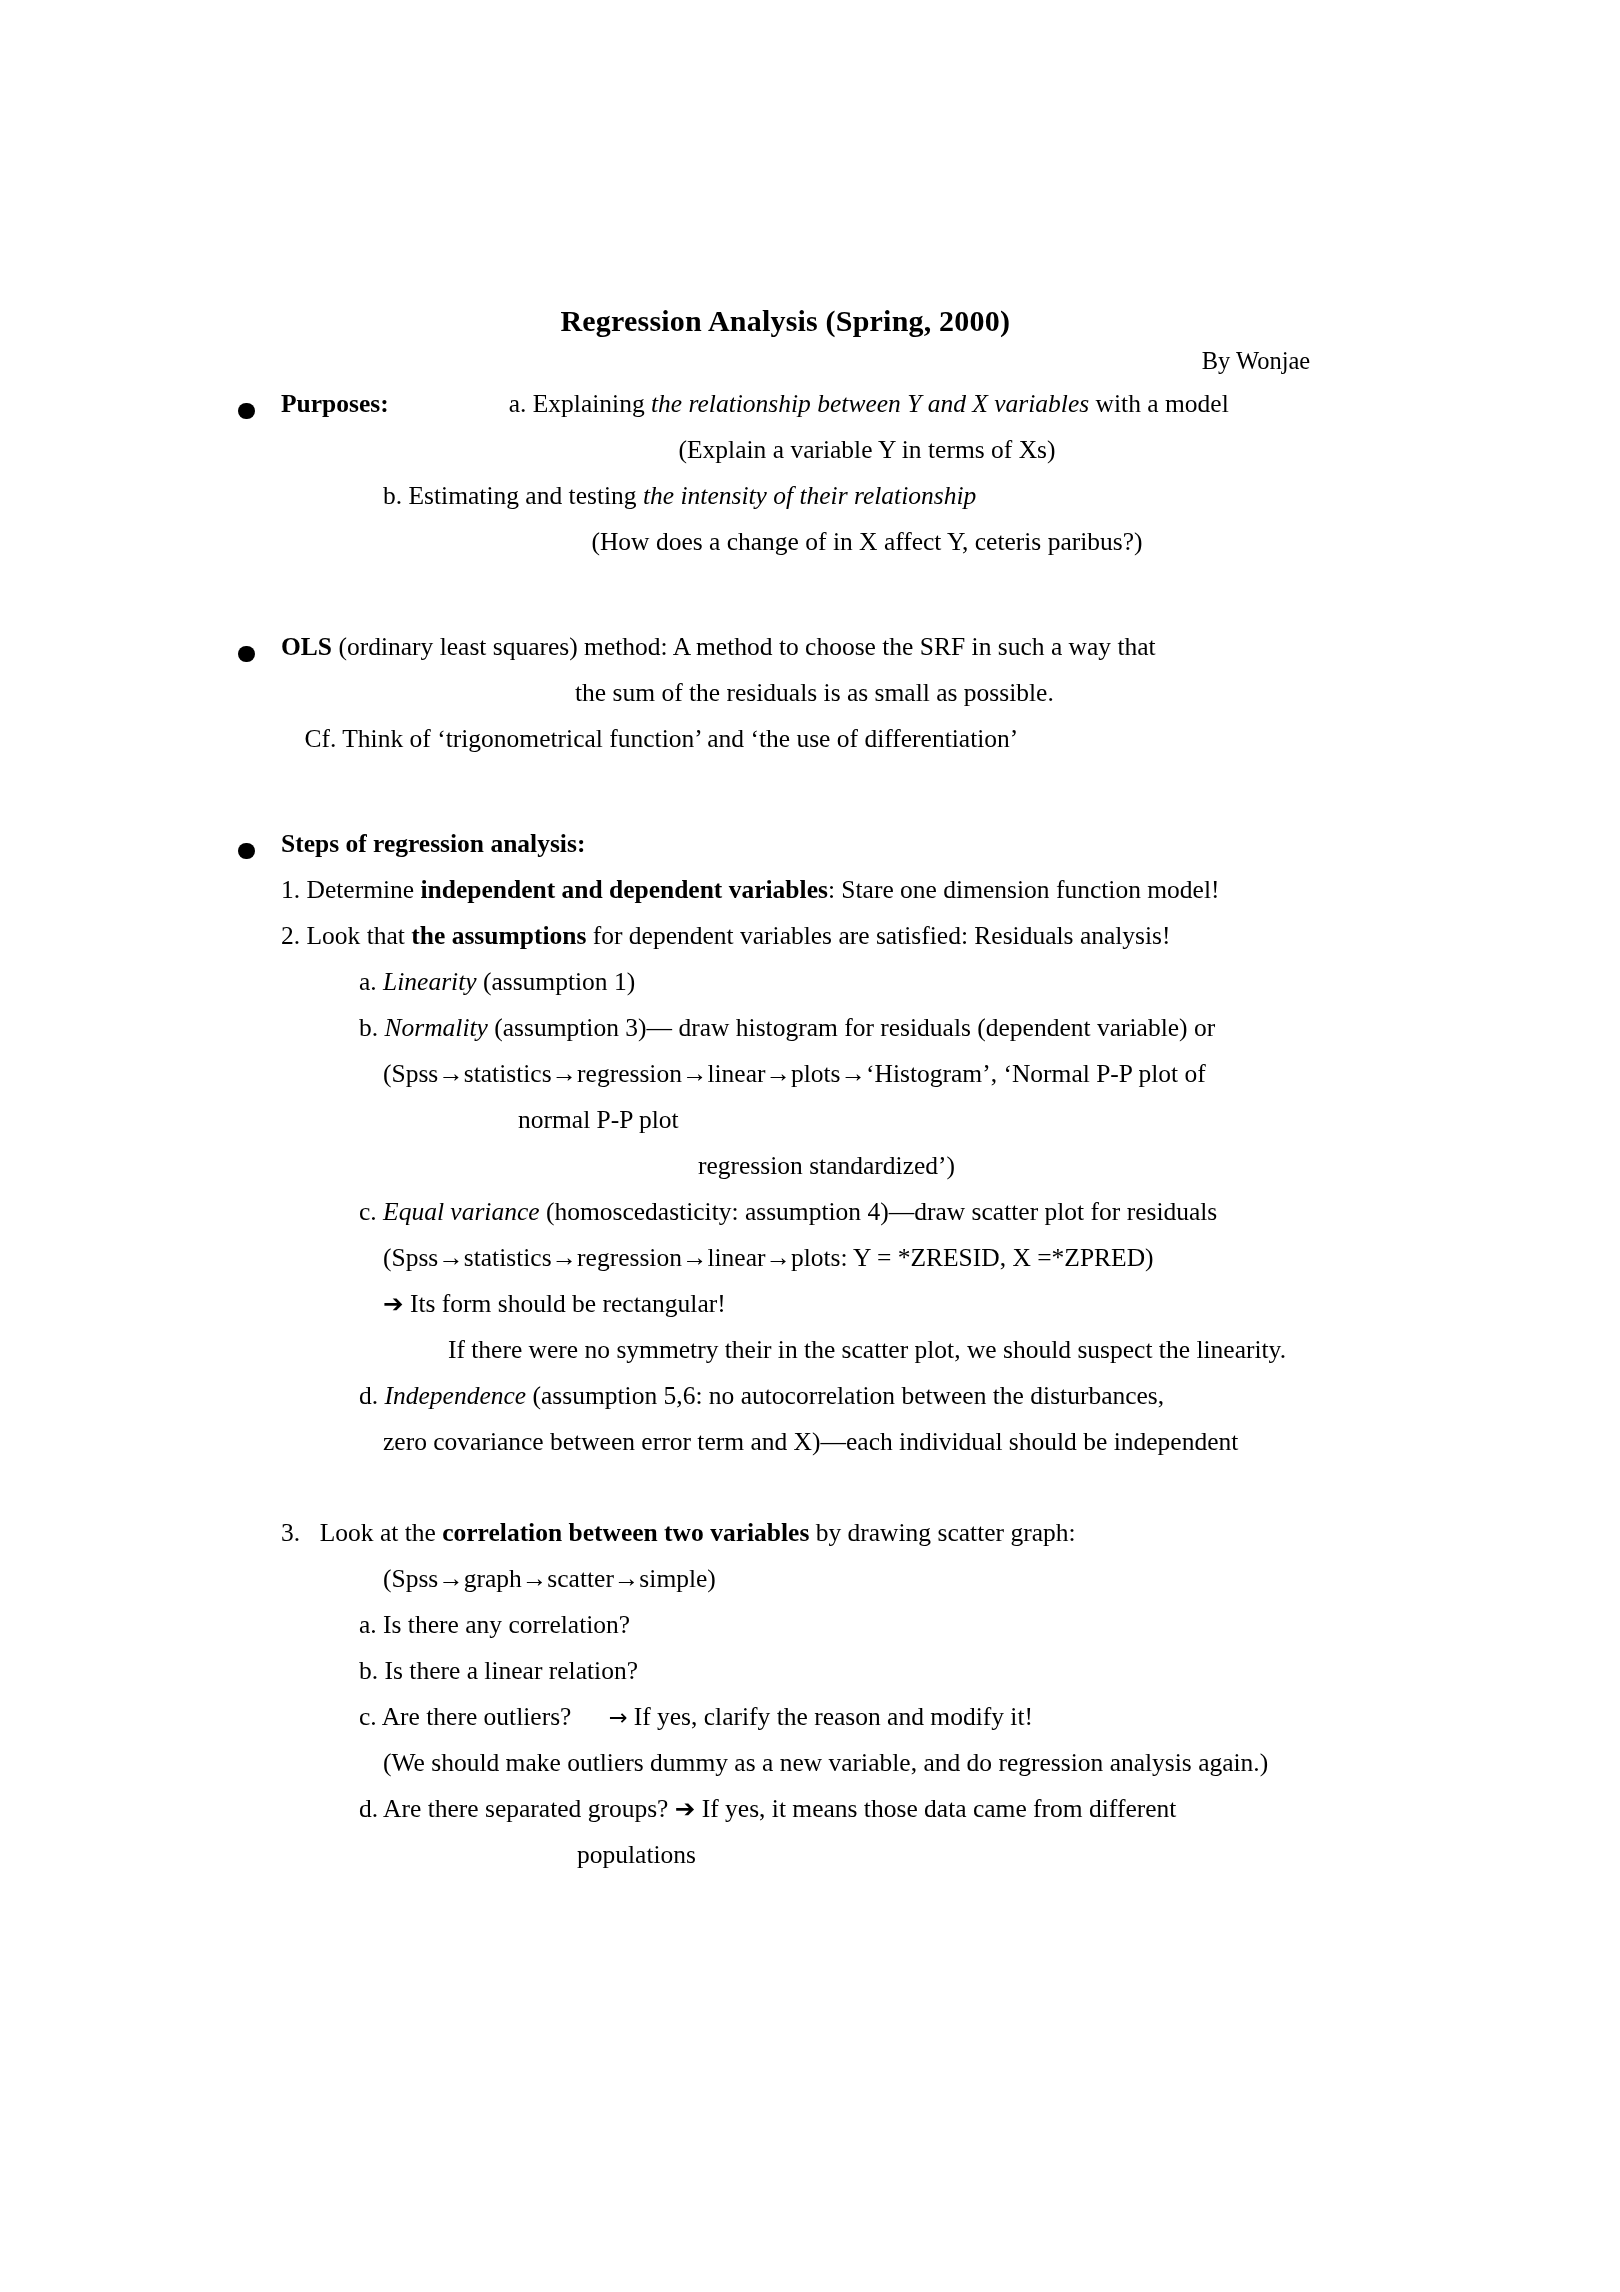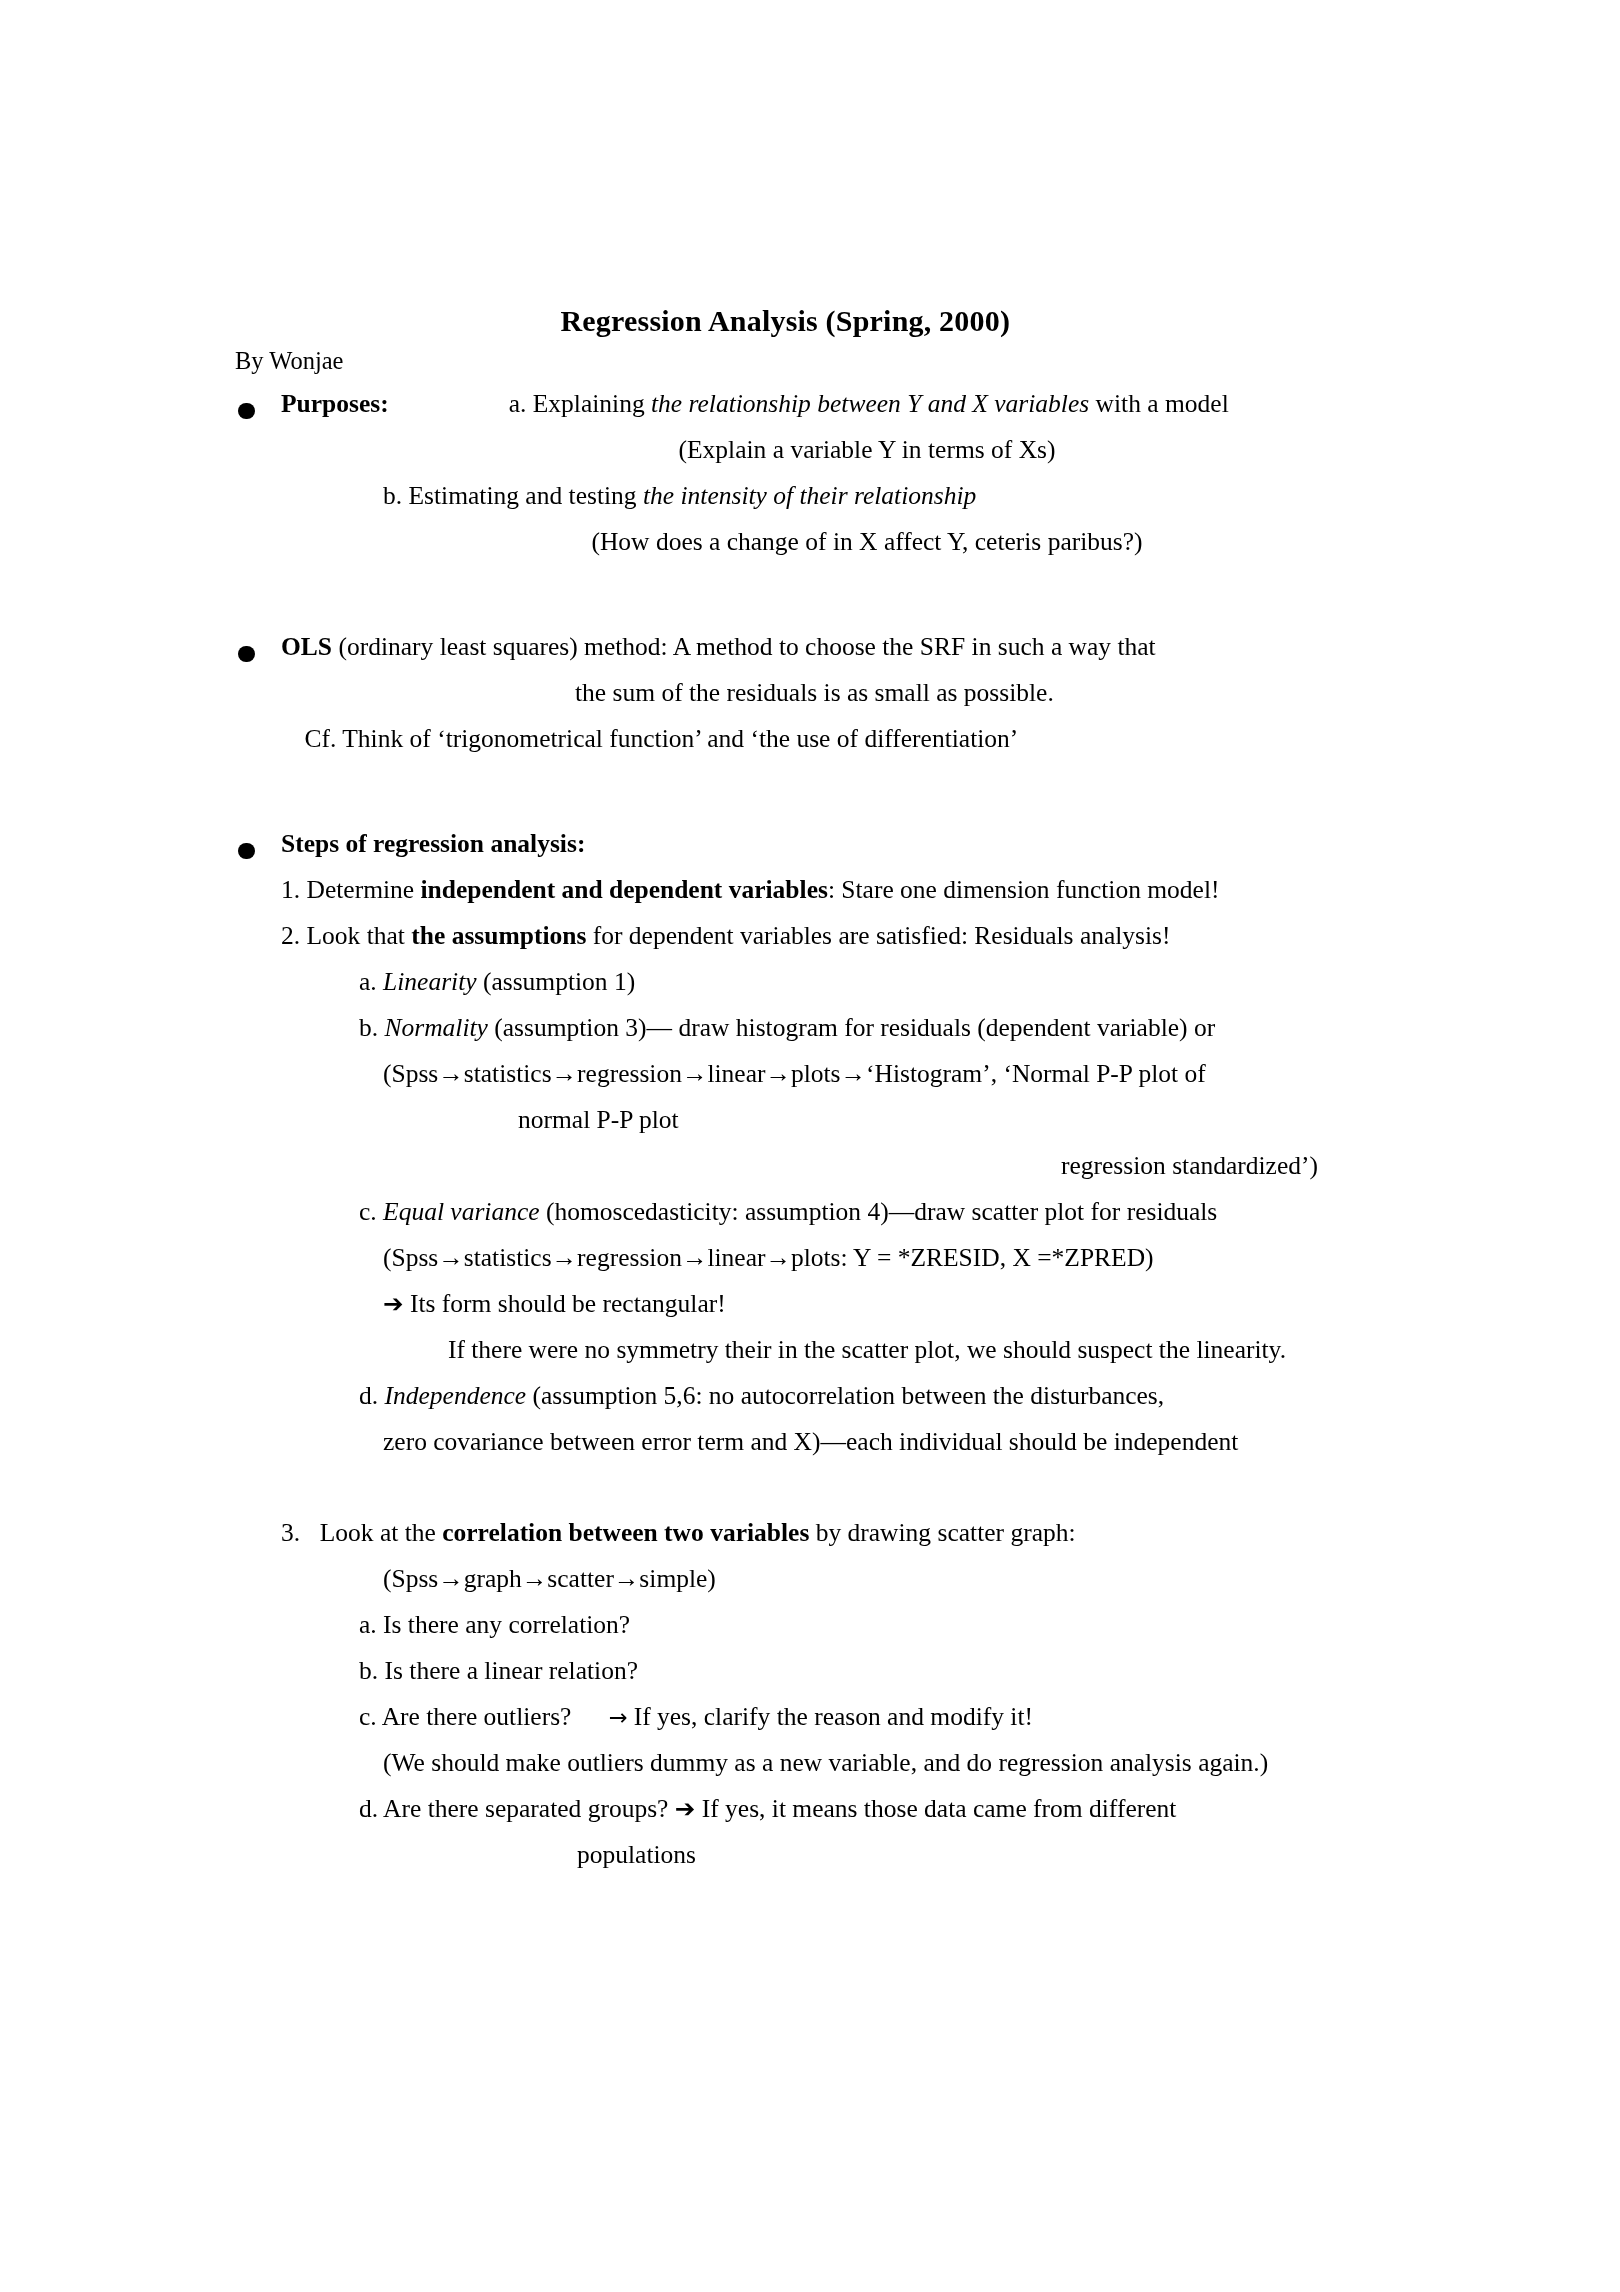--- a/index.html
+++ b/index.html
@@ -37,20 +37,21 @@
     text-align: center;
     font-weight: bold;
     font-size: 30px;
     letter-spacing: 0.2px;
     line-height: 1.25;
     margin: 0 0 5.9px 0;
     padding-left: 17.6px;
   }
 
   .byline {
+    text-align: right;
     font-size: 24.5px;
     line-height: 1.3;
     margin: 0 0 13.7px 0;
     padding-right: 7.8px;
   }
 
   .line {
     font-size: 25.5px;
     line-height: 1.0;
     margin: 0;
@@ -84,21 +85,21 @@
   .gap-md { height: 45px; }
   .gap-lg { height: 59px; }
   .ind-2  { padding-left: 78px; }
   .ind-3  { padding-left: 102px; }
   .ind-4  { padding-left: 135px; text-align: center; }
 
   .tab-purposes { display: inline-block; width: 120px; }
   .tab-num3 { display: inline-block; width: 19.6px; }
 
   .right-860 { padding-left: 294px; }
-  .right-860b { padding-left: 417px; text-align: right; }
+  .right-860b { padding-left: 417px; }
   .right-pp { padding-left: 237px; }
   .right-pop { padding-left: 296px; }
 </style>
 </head>
 <body>
 
 <div class="page">
   <div class="content">
 
     <h1 class="title">Regression Analysis (Spring, 2000)</h1>

